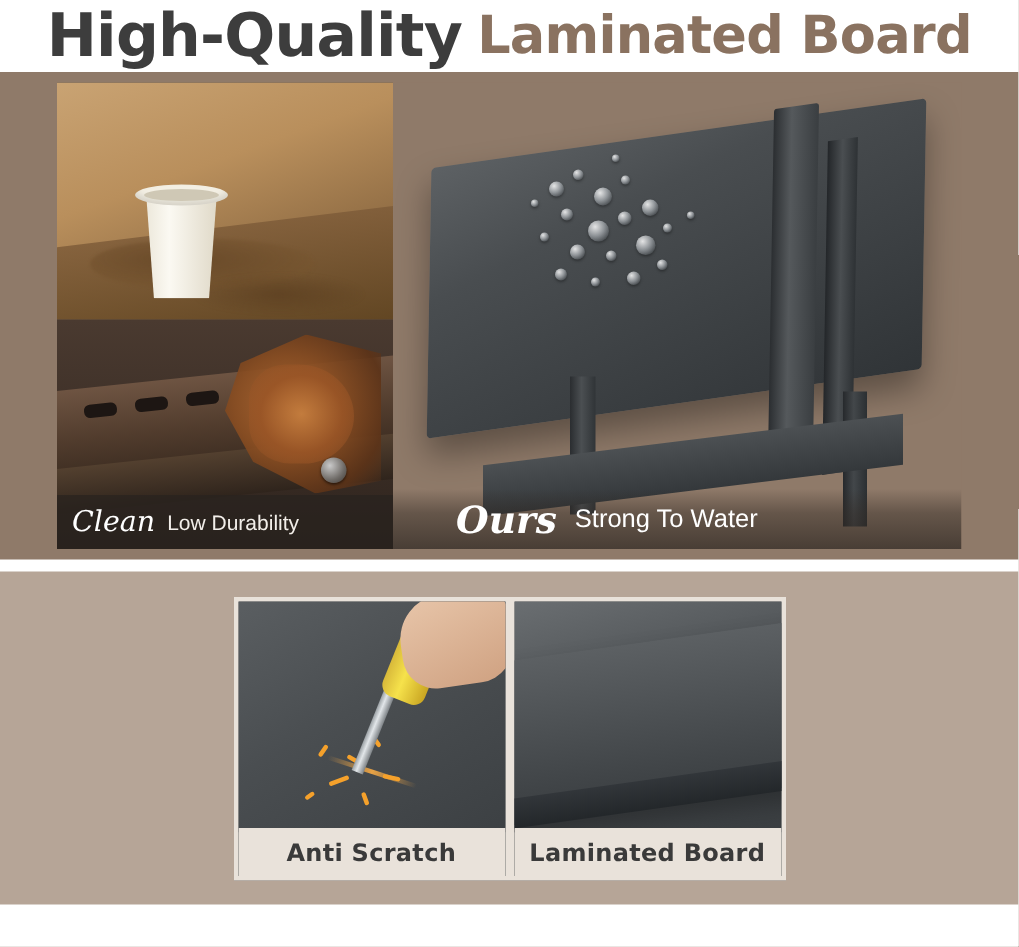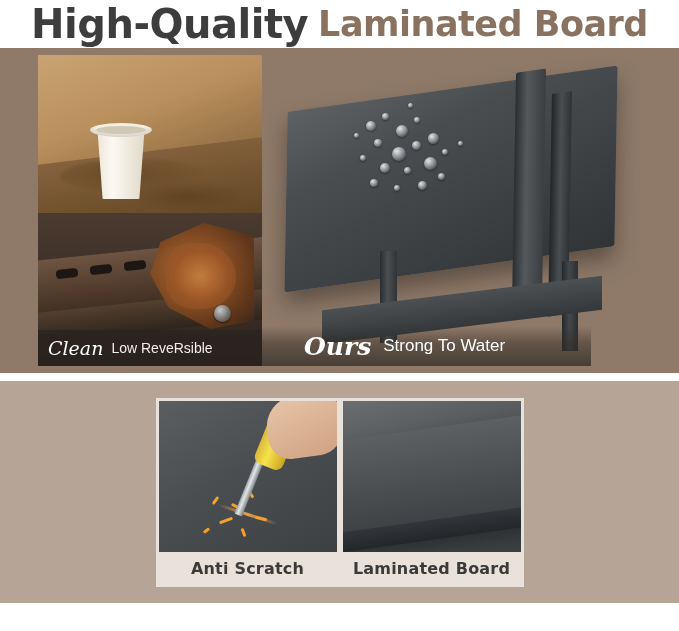--- a/index.html
+++ b/index.html
@@ -264,21 +264,21 @@
     position: absolute;
     border-radius: 50%;
     background: radial-gradient(circle at 34% 30%, rgba(255,255,255,.85), rgba(200,205,210,.55) 45%, rgba(70,75,80,.35) 80%);
     box-shadow: 0 1px 2px rgba(0,0,0,.35);
   }
 
   .ours-label {
     position: absolute;
     left: 0;
     bottom: 0;
-    width: 329px;
+    width: 379px;
     height: 40px;
     display: flex;
     align-items: center;
     padding-left: 42px;
     box-sizing: border-box;
     background: linear-gradient(180deg, rgba(60,50,44,0) 0%, rgba(50,42,36,.45) 40%, rgba(45,38,33,.72) 100%);
   }
   .ours-word {
     font-family: "DejaVu Serif", serif;
     font-style: italic;
@@ -471,21 +471,21 @@
         <div class="rust-beam2"></div>
         <div class="slot" style="left:18px; top:56px;"></div>
         <div class="slot" style="left:52px; top:52px;"></div>
         <div class="slot" style="left:86px; top:48px;"></div>
         <div class="rust-patch"></div>
         <div class="rust-patch2"></div>
         <div class="bolt"></div>
       </div>
       <div class="others-label">
         <span class="others-word">Clean</span>
-        <span class="others-sub">Low ReveRsible</span>
+        <span class="others-sub">Low Durability</span>
       </div>
     </div>
 
     <div class="ours-col">
       <div class="ours-photo">
         <div class="board-top"></div>
         <div class="board-rail"></div>
         <div class="board-rail2"></div>
         <div class="leg"></div>
         <div class="leg2"></div>

